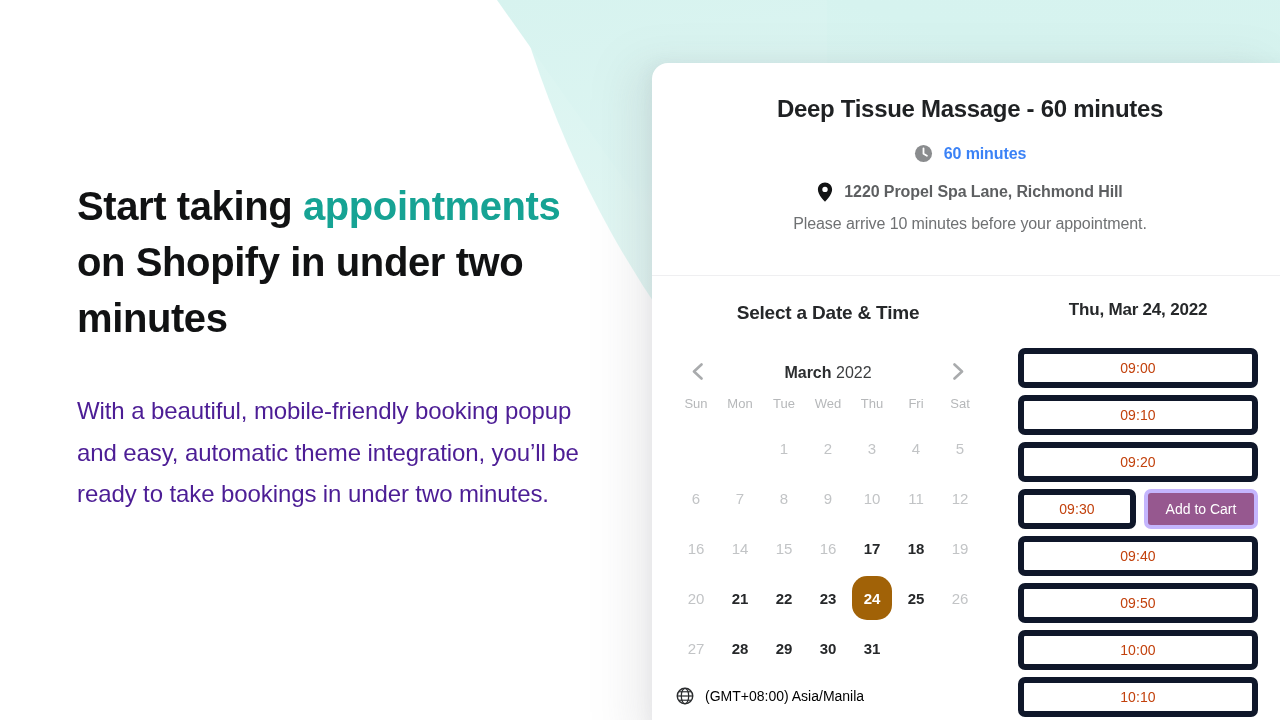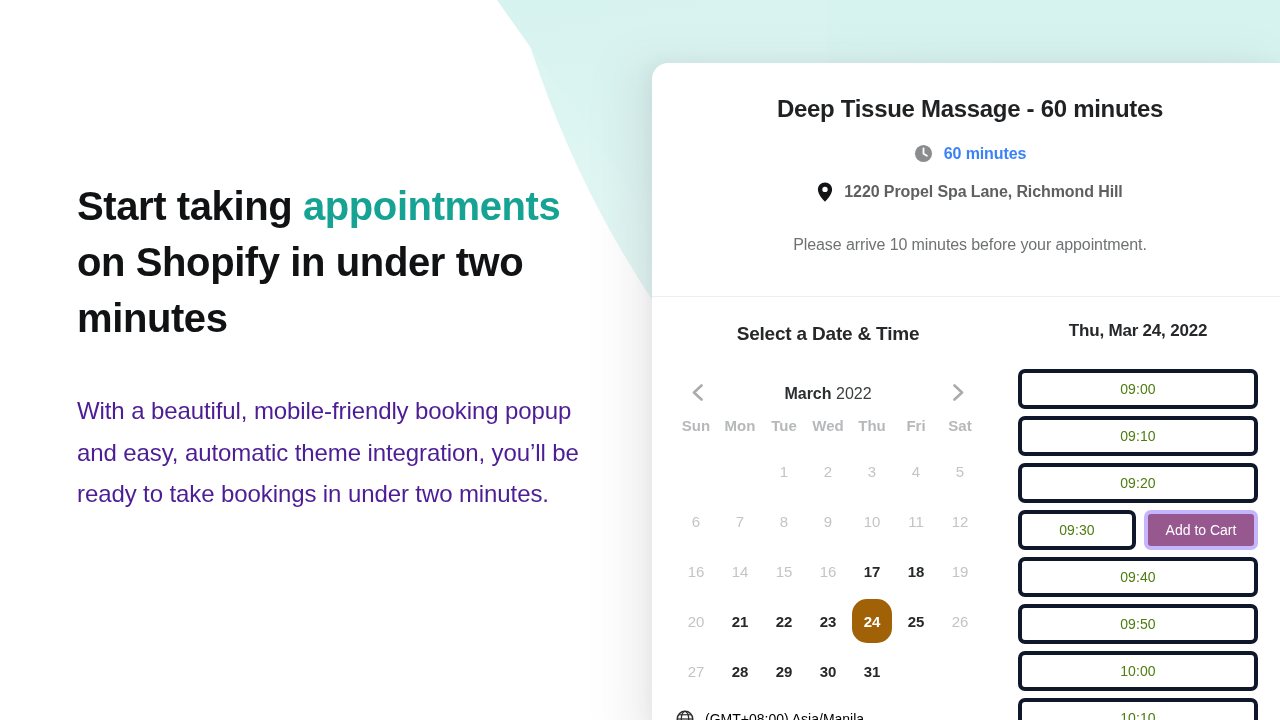--- a/index.html
+++ b/index.html
@@ -107,21 +107,21 @@
     font-size: 16px;
     font-weight: 700;
     color: #3b82f6;
     letter-spacing: -0.1px;
   }
   .meta-text.addr { color: #5d5f61; }
 
   .icon { display: inline-flex; align-items: center; justify-content: center; }
 
   .notice {
-    margin-top: 34px;
+    margin-top: 13px;
     font-size: 16px;
     color: #6f7173;
     font-weight: 400;
     letter-spacing: -0.1px;
   }
 
   .divider {
     height: 1px;
     background: #efeff1;
     margin: 20px 0 0 0;
@@ -160,22 +160,22 @@
   }
   .cal-month {
     font-size: 16px;
     color: #2c2e30;
   }
   .cal-month b { font-weight: 700; }
   .cal-month span { font-weight: 400; color: #3c3e40; }
 
   table.cal { width: 100%; border-collapse: collapse; margin-top: 14px; }
   table.cal th {
-    font-size: 15px;
-    font-weight: 700;
+    font-size: 13px;
+    font-weight: 400;
     color: #b6b8ba;
     padding-bottom: 12px;
     text-align: center;
   }
   table.cal td {
     text-align: center;
     height: 50px;
     width: 14.2857%;
     font-size: 15px;
     color: #c2c4c6;
@@ -203,24 +203,24 @@
     gap: 11px;
     margin-top: 14px;
     padding-left: 2px;
   }
   .tz-text { font-size: 14px; color: #000000; }
 
   
   .slots { margin-top: 28px; }
   .slot {
     height: 40px;
-    border: 4px solid #0f172a;
+    border: 6px solid #0f172a;
     border-radius: 7px;
     background: #ffffff;
-    color: #4d7c0f;
+    color: #c2410c;
     font-size: 14px;
     display: flex;
     align-items: center;
     justify-content: center;
     margin-bottom: 7px;
     cursor: pointer;
     letter-spacing: 0.1px;
   }
   .slot-split { display: flex; gap: 8px; margin-bottom: 7px; }
   .slot-split .slot { flex: 0 0 118px; margin-bottom: 0; }

